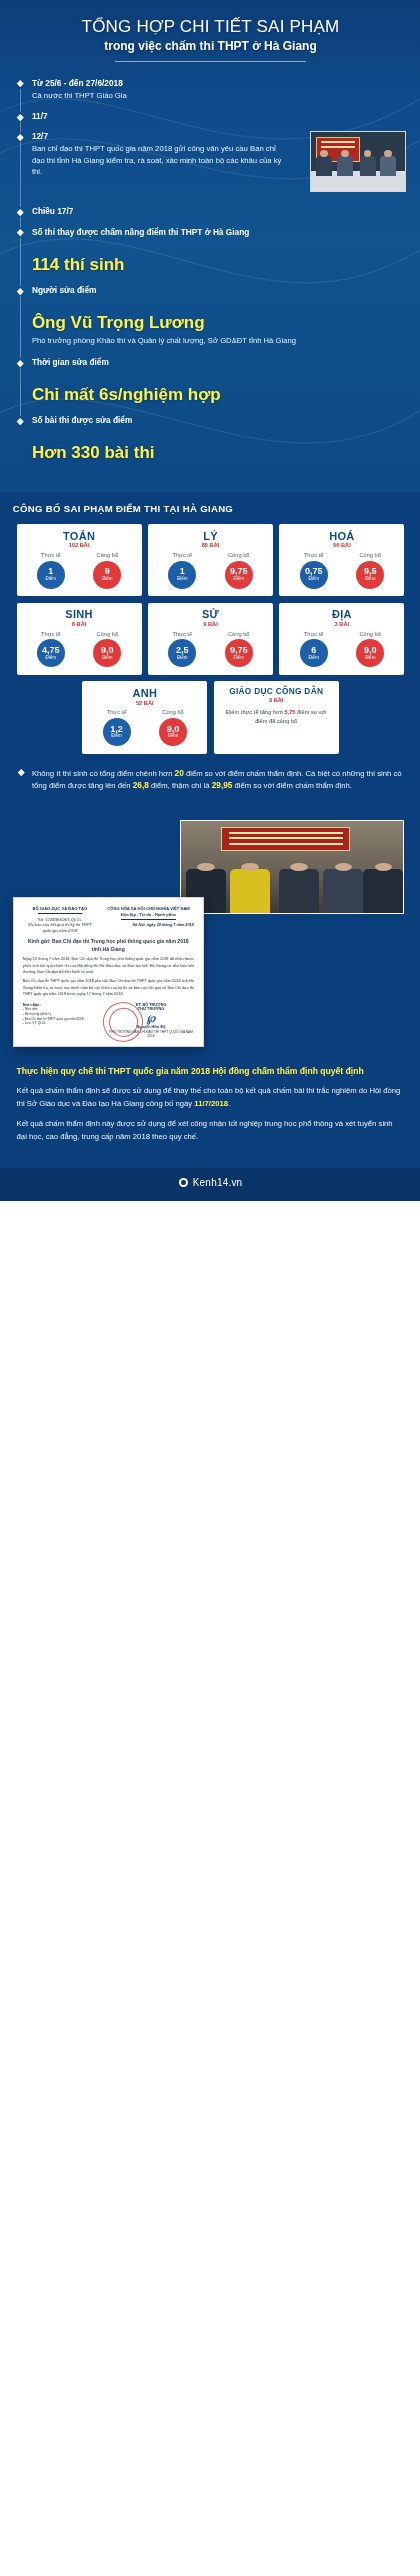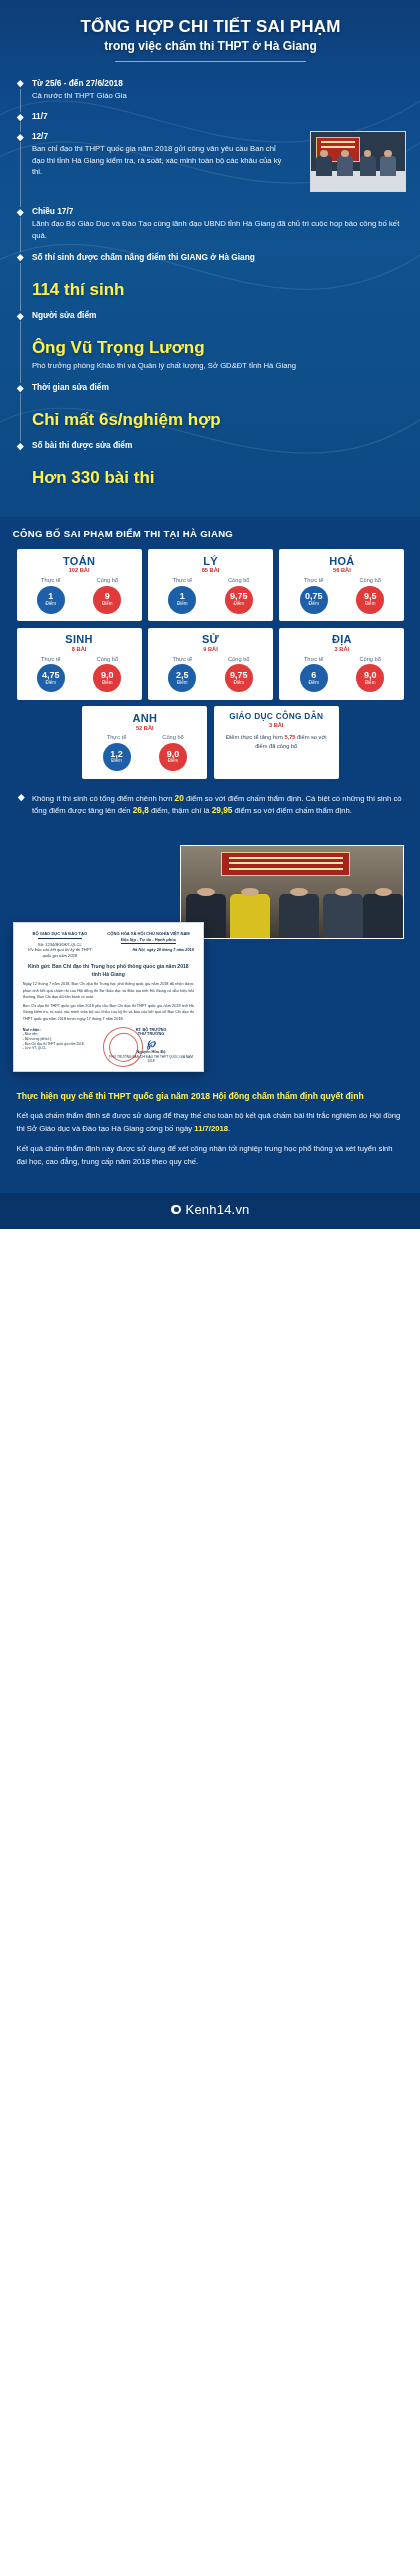--- a/index.html
+++ b/index.html
@@ -20,21 +20,21 @@
   .swirls svg { width: 100%; height: 100%; }
 
   
   .header {
     position: relative;
     padding: 16.6px 18px 6.4px 18px;
     text-align: center;
   }
   .title-main {
     font-size: 17px;
-    font-weight: bold;
+    font-weight: normal;
     letter-spacing: 0.2px;
     line-height: 1.18;
     color: #ffffff;
     text-shadow: 0 1.3px 3.8px rgba(0,0,0,.35);
   }
   .title-sub {
     font-size: 12px;
     font-weight: bold;
     margin-top: 2.6px;
     color: #ffffff;
@@ -313,21 +313,21 @@
   }
   .brand-inner { display:inline-flex; align-items:center; gap:4.5px; }
   .brand-logo {
     width: 9.6px; height: 9.6px; border-radius: 50%;
     background: #ffffff; position: relative;
   }
   .brand-logo::after{
     content:""; position:absolute; left:2.6px; top:2.6px; width:4.5px; height:4.5px;
     background:#093468; border-radius:50%;
   }
-  .brand-name { font-size: 13px; color:#ffffff; letter-spacing:0.2px; }
+  .brand-name { font-size: 10px; color:#ffffff; letter-spacing:0.2px; }
   .clear { clear: both; }
 </style>
 </head>
 <body>
 
 <div class="page">
 
   <div class="swirls">
     <svg viewBox="0 0 660 1200" preserveAspectRatio="none" xmlns="http://www.w3.org/2000/svg">
       <g fill="none" stroke="#ffffff" stroke-width="1.2" opacity="0.5">
@@ -371,25 +371,24 @@
         <div class="ph-p p4"></div>
       </div>
       <div class="tl-date">12/7</div>
       <div class="tl-text">Ban chỉ đạo thi THPT quốc gia năm 2018 gửi công văn yêu cầu Ban chỉ đạo thi tỉnh Hà Giang kiểm tra, rà soát, xác minh toàn bộ các khâu của kỳ thi.</div>
       <div class="clear"></div>
     </div>
 
 
     <div class="tl-item">
       <div class="tl-date">Chiều 17/7</div>
-      <div class="tl-text wide">Lãnh đạo Bộ Giáo Dục và Đào Tạo cùng lãnh đạo UBND tỉnh Hà Giang đã chủ trì cuộc họp báo công bố kết quả.</div>
     </div>
 
     <div class="tl-item">
-      <div class="tl-date">Số thí sinh được chấm nâng điểm thi GIANG ở Hà Giang</div>
+      <div class="tl-date">Số thí thay được chấm nâng điểm thi THPT ở Hà Giang</div>
       <div class="big-stat">114 thí sinh</div>
     </div>
 
     <div class="tl-item">
       <div class="tl-date">Người sửa điểm</div>
       <div class="big-stat">Ông Vũ Trọng Lương</div>
       <div class="tl-text wide" style="margin-top:2.6px">Phó trưởng phòng Khảo thí và Quản lý chất lượng, Sở GD&amp;ĐT tỉnh Hà Giang</div>
     </div>
 
     <div class="tl-item">

